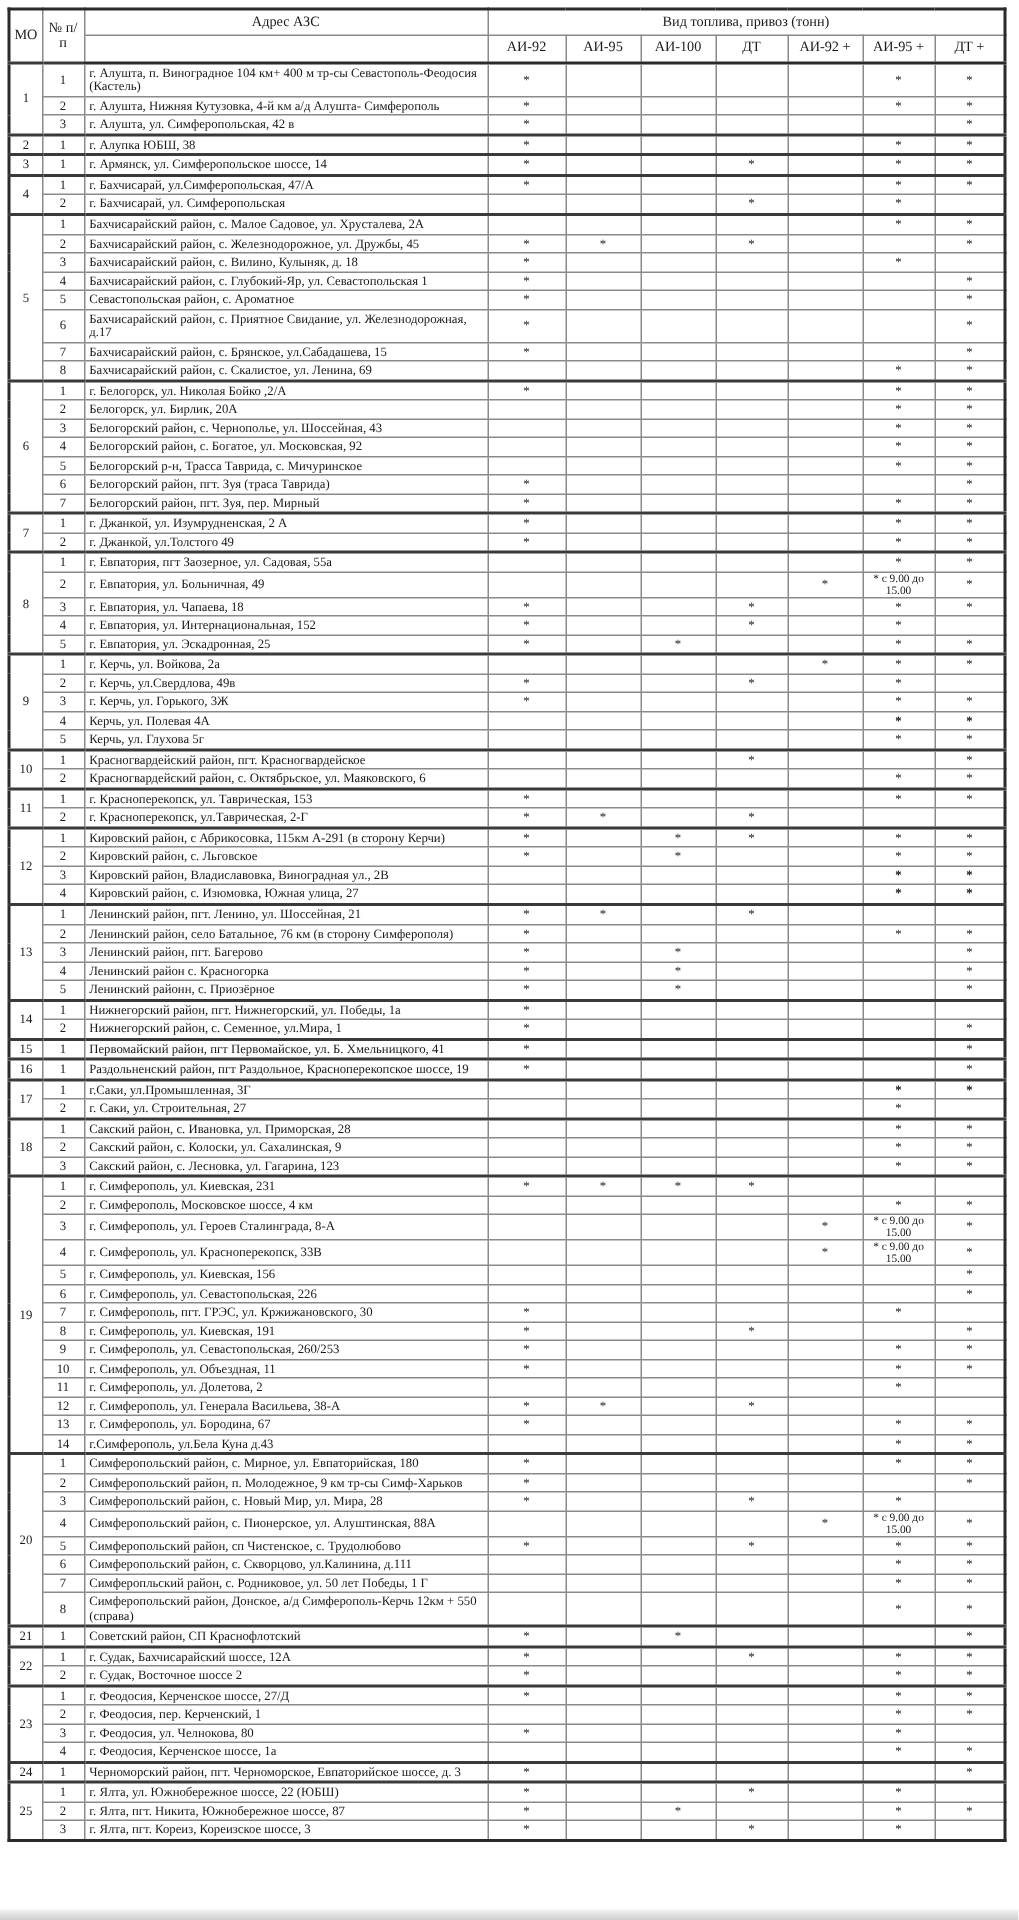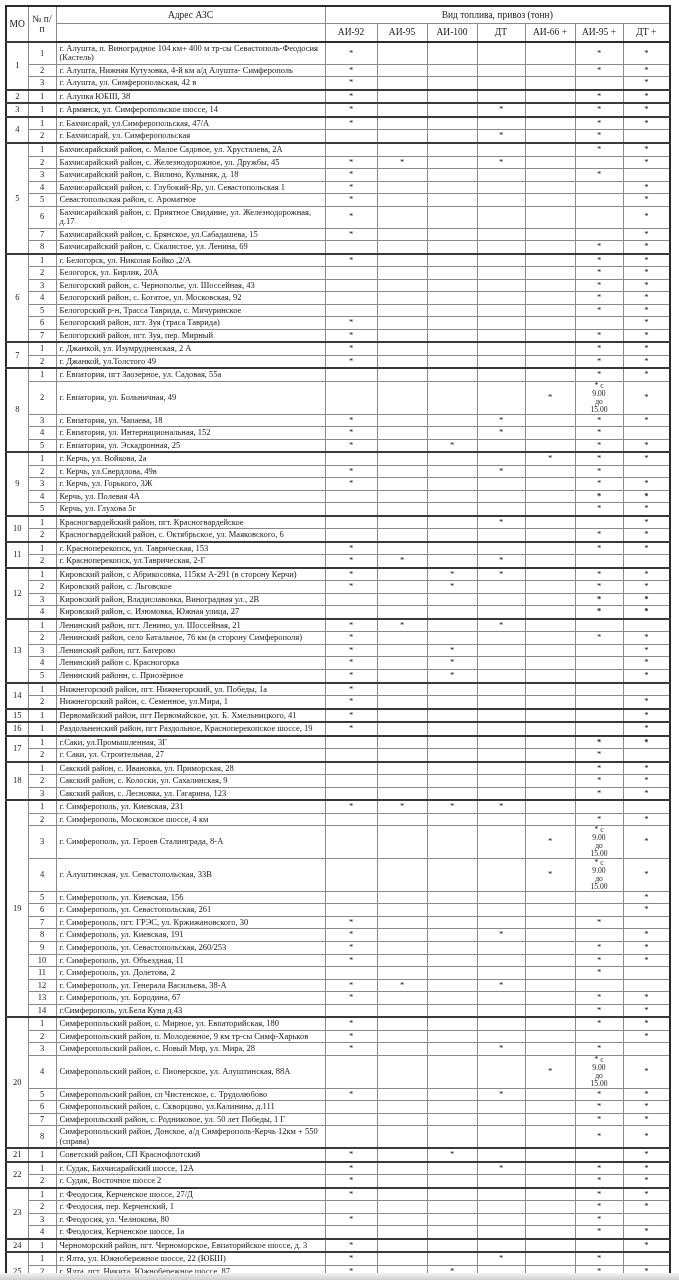--- a/index.html
+++ b/index.html
@@ -5,21 +5,21 @@
   html,body{margin:0;padding:0;background:#ffffff;}
   body{width:679px;height:1280px;position:relative;font-family:"Liberation Serif","DejaVu Serif",serif;color:#1a1a1a;}
   table{border-collapse:collapse;table-layout:fixed;width:664px;margin:5px 0 0 5px;border:2px solid #2b2b2b;}
   th,td{border:1px solid #8a8a8a;overflow:hidden;}
   thead th{font-weight:normal;font-size:9.5px;text-align:center;vertical-align:middle;padding:3px 2px;line-height:1.1;}
   thead tr.subhead th{border-bottom:2px solid #2b2b2b;margin-left:24px;}
   tbody td{font-size:8.5px;line-height:1.12;padding:1px 3px;vertical-align:middle;}
   td.mo,td.num{text-align:center;}
   td.addr{text-align:left;word-wrap:break-word;padding-right:5px;}
   td.fuel{text-align:center;}
-  td.fuel.time{font-size:7.6px;line-height:1.05;padding:0 13px;}
+  td.fuel.time{font-size:7.6px;line-height:1.05;padding:0 1px;}
   td.fuel.b{font-weight:bold;}
   tr.inner>td{border-top:1px solid #bdbdbd;}
   tr.gstart>td{border-top:2px solid #3a3a3a;}
   .bottom-edge{position:absolute;left:0;bottom:0;width:679px;height:7px;background:linear-gradient(#f2f2f2,#cfcfcf);}
 </style>
 </head>
 <body>
 
 <table>
   <colgroup>
@@ -40,21 +40,21 @@
       <th rowspan="2">№ п/п</th>
       <th>Адрес АЗС</th>
       <th colspan="7">Вид топлива, привоз (тонн)</th>
     </tr>
     <tr class="subhead">
       <th></th>
       <th>АИ-92</th>
       <th>АИ-95</th>
       <th>АИ-100</th>
       <th>ДТ</th>
-      <th>АИ-66 +</th>
+      <th>АИ-92 +</th>
       <th>АИ-95 +</th>
       <th>ДТ +</th>
     </tr>
   </thead>
   <tbody>
       <tr class="gstart">
         <td rowspan="3" class="mo">1</td>
         <td class="num">1</td>
         <td class="addr">г. Алушта, п. Виноградное 104 км+ 400 м тр-сы Севастополь-Феодосия (Кастель)</td>
         <td class="fuel">*</td>
@@ -716,21 +716,21 @@
         <td class="fuel"></td>
         <td class="fuel"></td>
         <td class="fuel"></td>
         <td class="fuel"></td>
         <td class="fuel">*</td>
         <td class="fuel time">* с 9.00 до 15.00</td>
         <td class="fuel">*</td>
       </tr>
       <tr class="inner">
         <td class="num">4</td>
-        <td class="addr">г. Алуштинская, ул. Севастопольская, 33В</td>
+        <td class="addr">г. Симферополь, ул. Красноперекопск, 33В</td>
         <td class="fuel"></td>
         <td class="fuel"></td>
         <td class="fuel"></td>
         <td class="fuel"></td>
         <td class="fuel">*</td>
         <td class="fuel time">* с 9.00 до 15.00</td>
         <td class="fuel">*</td>
       </tr>
       <tr class="inner">
         <td class="num">5</td>
@@ -738,21 +738,21 @@
         <td class="fuel"></td>
         <td class="fuel"></td>
         <td class="fuel"></td>
         <td class="fuel"></td>
         <td class="fuel"></td>
         <td class="fuel"></td>
         <td class="fuel">*</td>
       </tr>
       <tr class="inner">
         <td class="num">6</td>
-        <td class="addr">г. Симферополь, ул. Севастопольская, 261</td>
+        <td class="addr">г. Симферополь, ул. Севастопольская, 226</td>
         <td class="fuel"></td>
         <td class="fuel"></td>
         <td class="fuel"></td>
         <td class="fuel"></td>
         <td class="fuel"></td>
         <td class="fuel"></td>
         <td class="fuel">*</td>
       </tr>
       <tr class="inner">
         <td class="num">7</td>

